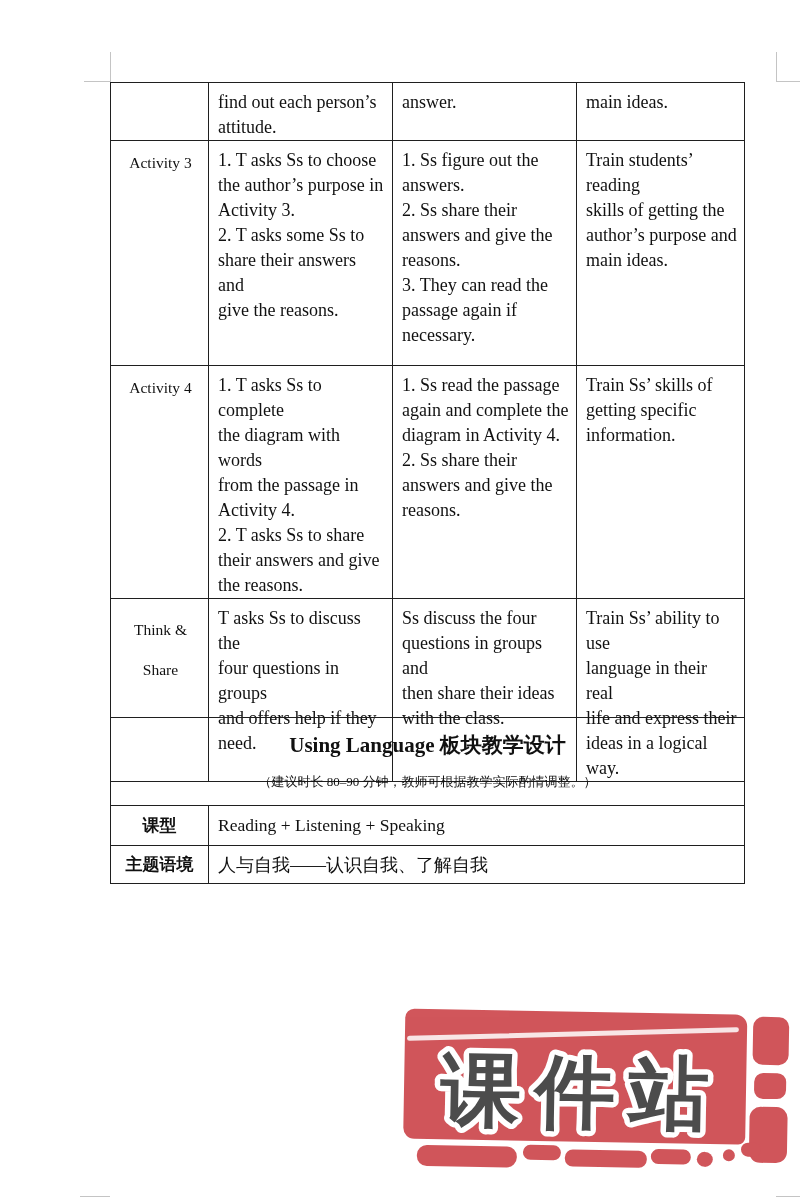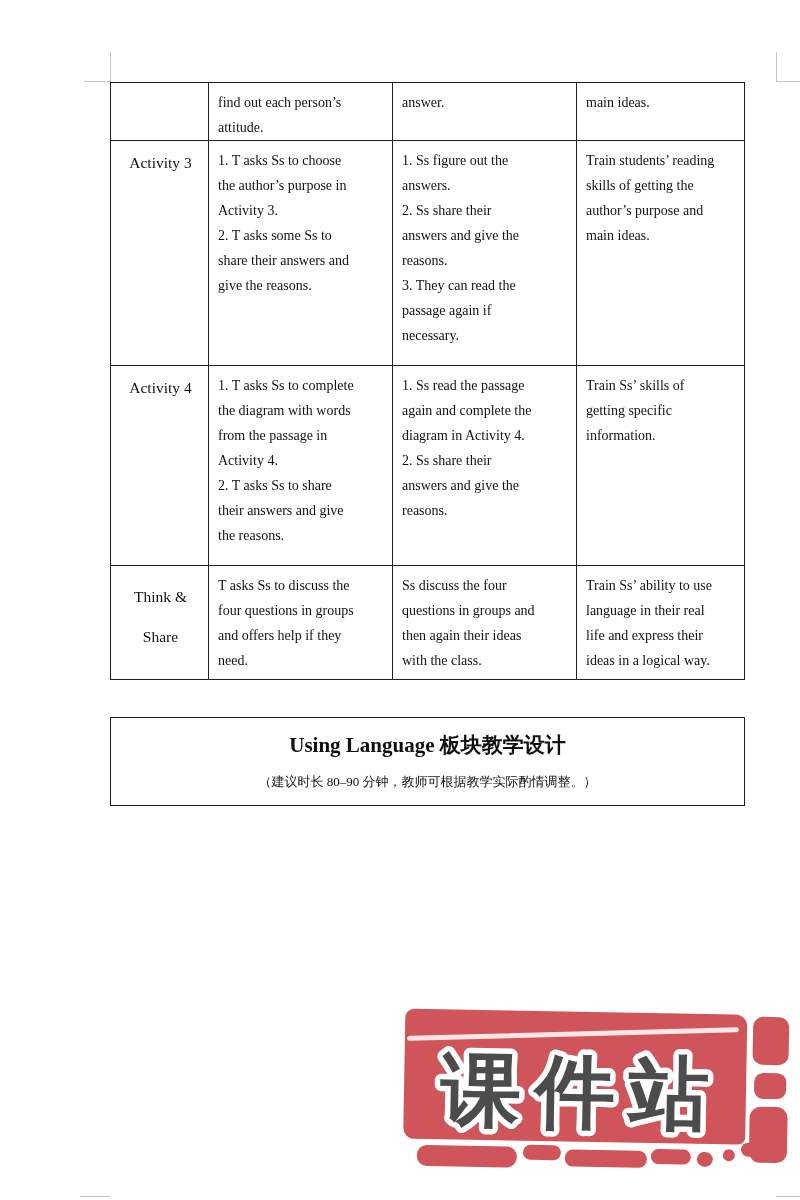--- a/index.html
+++ b/index.html
@@ -12,21 +12,21 @@
   .mark.tl{left:84px;top:52px;width:26px;height:29px;border-right:1px solid #c4c4c4;border-bottom:1px solid #c4c4c4;}
   .mark.tr{left:776px;top:52px;width:24px;height:29px;border-left:1px solid #c4c4c4;border-bottom:1px solid #c4c4c4;}
   .mark.bl{left:80px;top:1196px;width:30px;height:3px;border-top:1px solid #c4c4c4;}
   .mark.br{left:776px;top:1196px;width:24px;height:3px;border-top:1px solid #c4c4c4;}
 
   
   table{border-collapse:collapse;table-layout:fixed;position:absolute;background:transparent;}
   td{border:1.5px solid #1f1f1f;vertical-align:top;overflow:hidden;}
 
   .t1{left:110px;top:82px;width:634px;}
-  .t1 td{padding:7px 7px 0 9px;font-size:14px;line-height:25px;white-space:pre-line;}
+  .t1 td{padding:7px 7px 0 9px;font-size:18px;line-height:25px;white-space:pre-line;}
   .t1 td.lab{text-align:center;padding-top:9px;font-size:15.5px;white-space:pre-line;}
   .t1 td.lab.ts{line-height:40px;padding-top:11px;}
 
   .t2{left:110px;top:717px;width:634px;}
   .t2 td{padding:0;}
   .t2 .titlecell{text-align:center;padding:14px 6px 9px 6px;}
   .tbl-title{font-size:21px;font-weight:bold;line-height:26px;}
   .tbl-subtitle{font-size:13px;margin-top:13px;line-height:22px;}
   .t2 td.hlabel{font-weight:bold;text-align:center;font-size:17px;vertical-align:middle;padding:2px 2px;}
   .t2 td.hlabel.toplab{vertical-align:top;padding-top:8px;}
@@ -120,41 +120,49 @@
   </tr>
   <tr style="height:114px">
     <td class="lab ts">Think &amp;
 Share</td>
     <td>T asks Ss to discuss the
 four questions in groups
 and offers help if they
 need.</td>
     <td>Ss discuss the four
 questions in groups and
-then again their ideas
+then share their ideas
 with the class.</td>
     <td>Train Ss’ ability to use
 language in their real
 life and express their
 ideas in a logical way.</td>
   </tr>
 </tbody>
   </table>
 
 <table class="t2">
   <colgroup>
       <col style="width:98px">
       <col style="width:536px">
     </colgroup>
   <tbody>
       <tr style="height:88px">
     <td class="titlecell" colspan="2">
       <div class="tbl-title">Using Language 板块教学设计</div>
       <div class="tbl-subtitle">（建议时长 80–90 分钟，教师可根据教学实际酌情调整。）</div>
     </td>
+  </tr>
+  <tr style="height:40px">
+    <td class="hlabel">课型</td>
+    <td class="val">Reading + Listening + Speaking</td>
+  </tr>
+  <tr style="height:38px">
+    <td class="hlabel">主题语境</td>
+    <td class="val" style="font-size:18px">人与自我——认识自我、了解自我</td>
   </tr>
 </tbody>
   </table>
 
 <div class="stamp">
   <div class="blob main"></div>
   <div class="slash"></div>
   <div class="blob rb1"></div>
   <div class="blob rb2"></div>
   <div class="blob rb3"></div>

